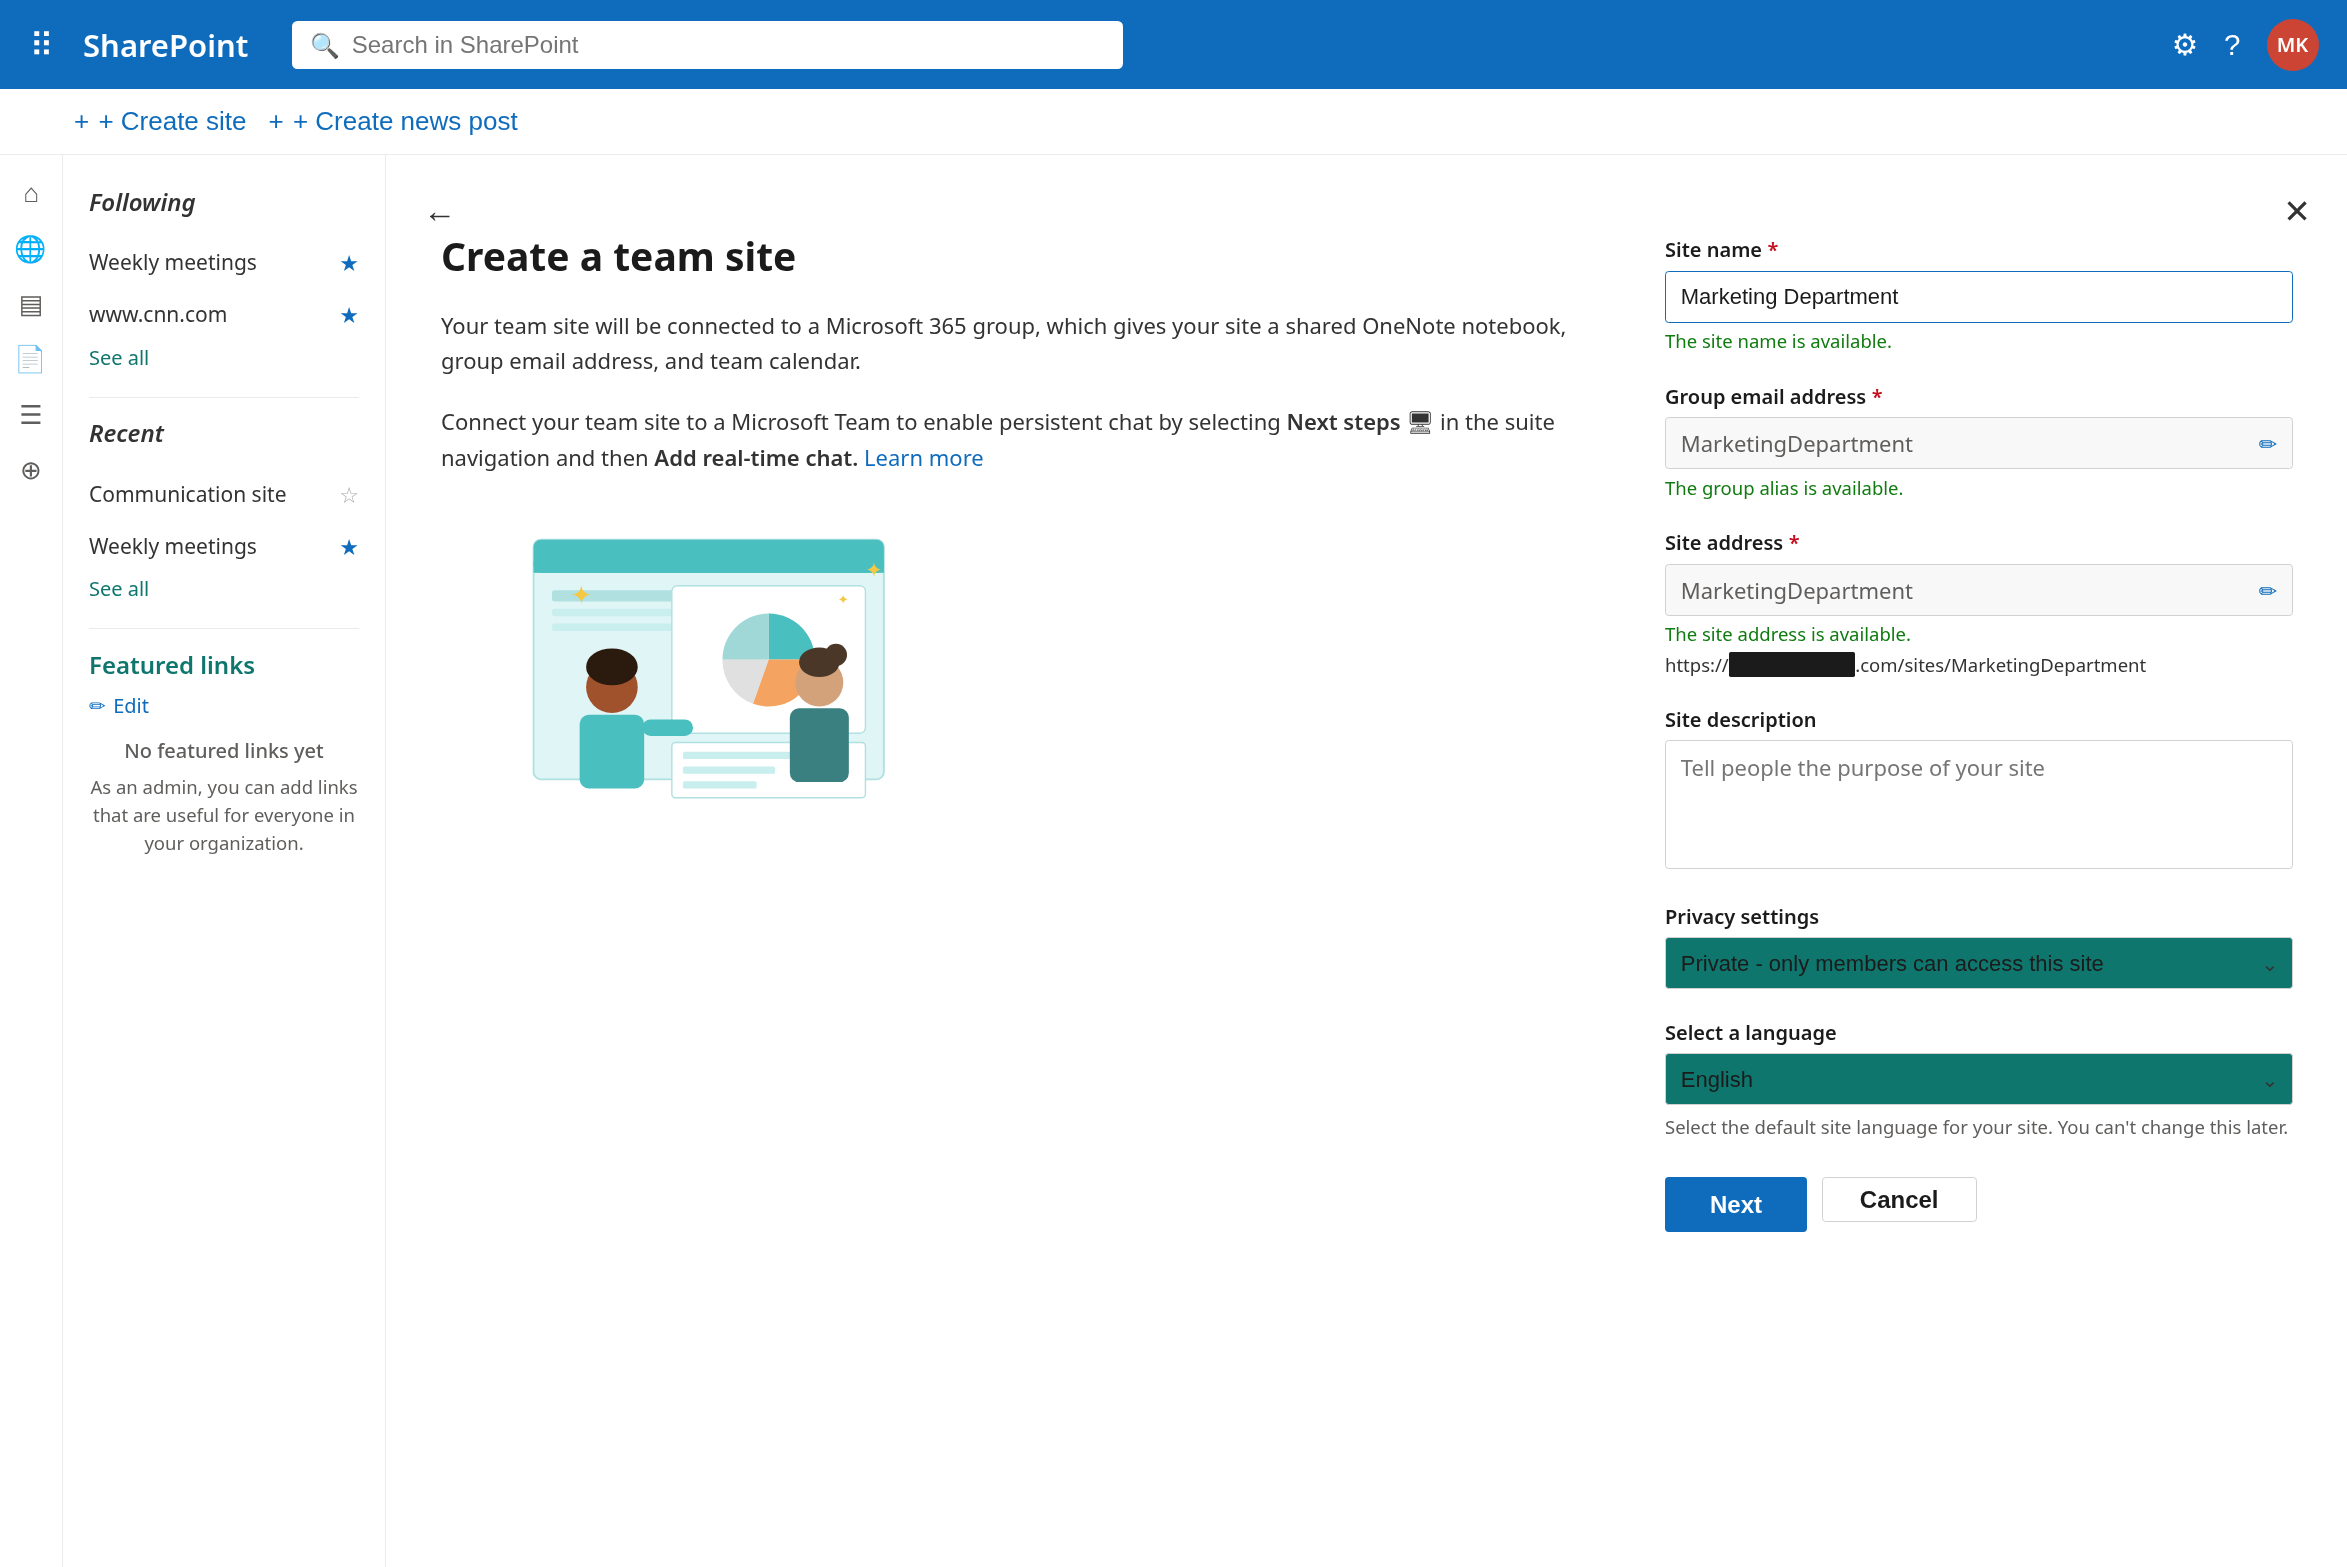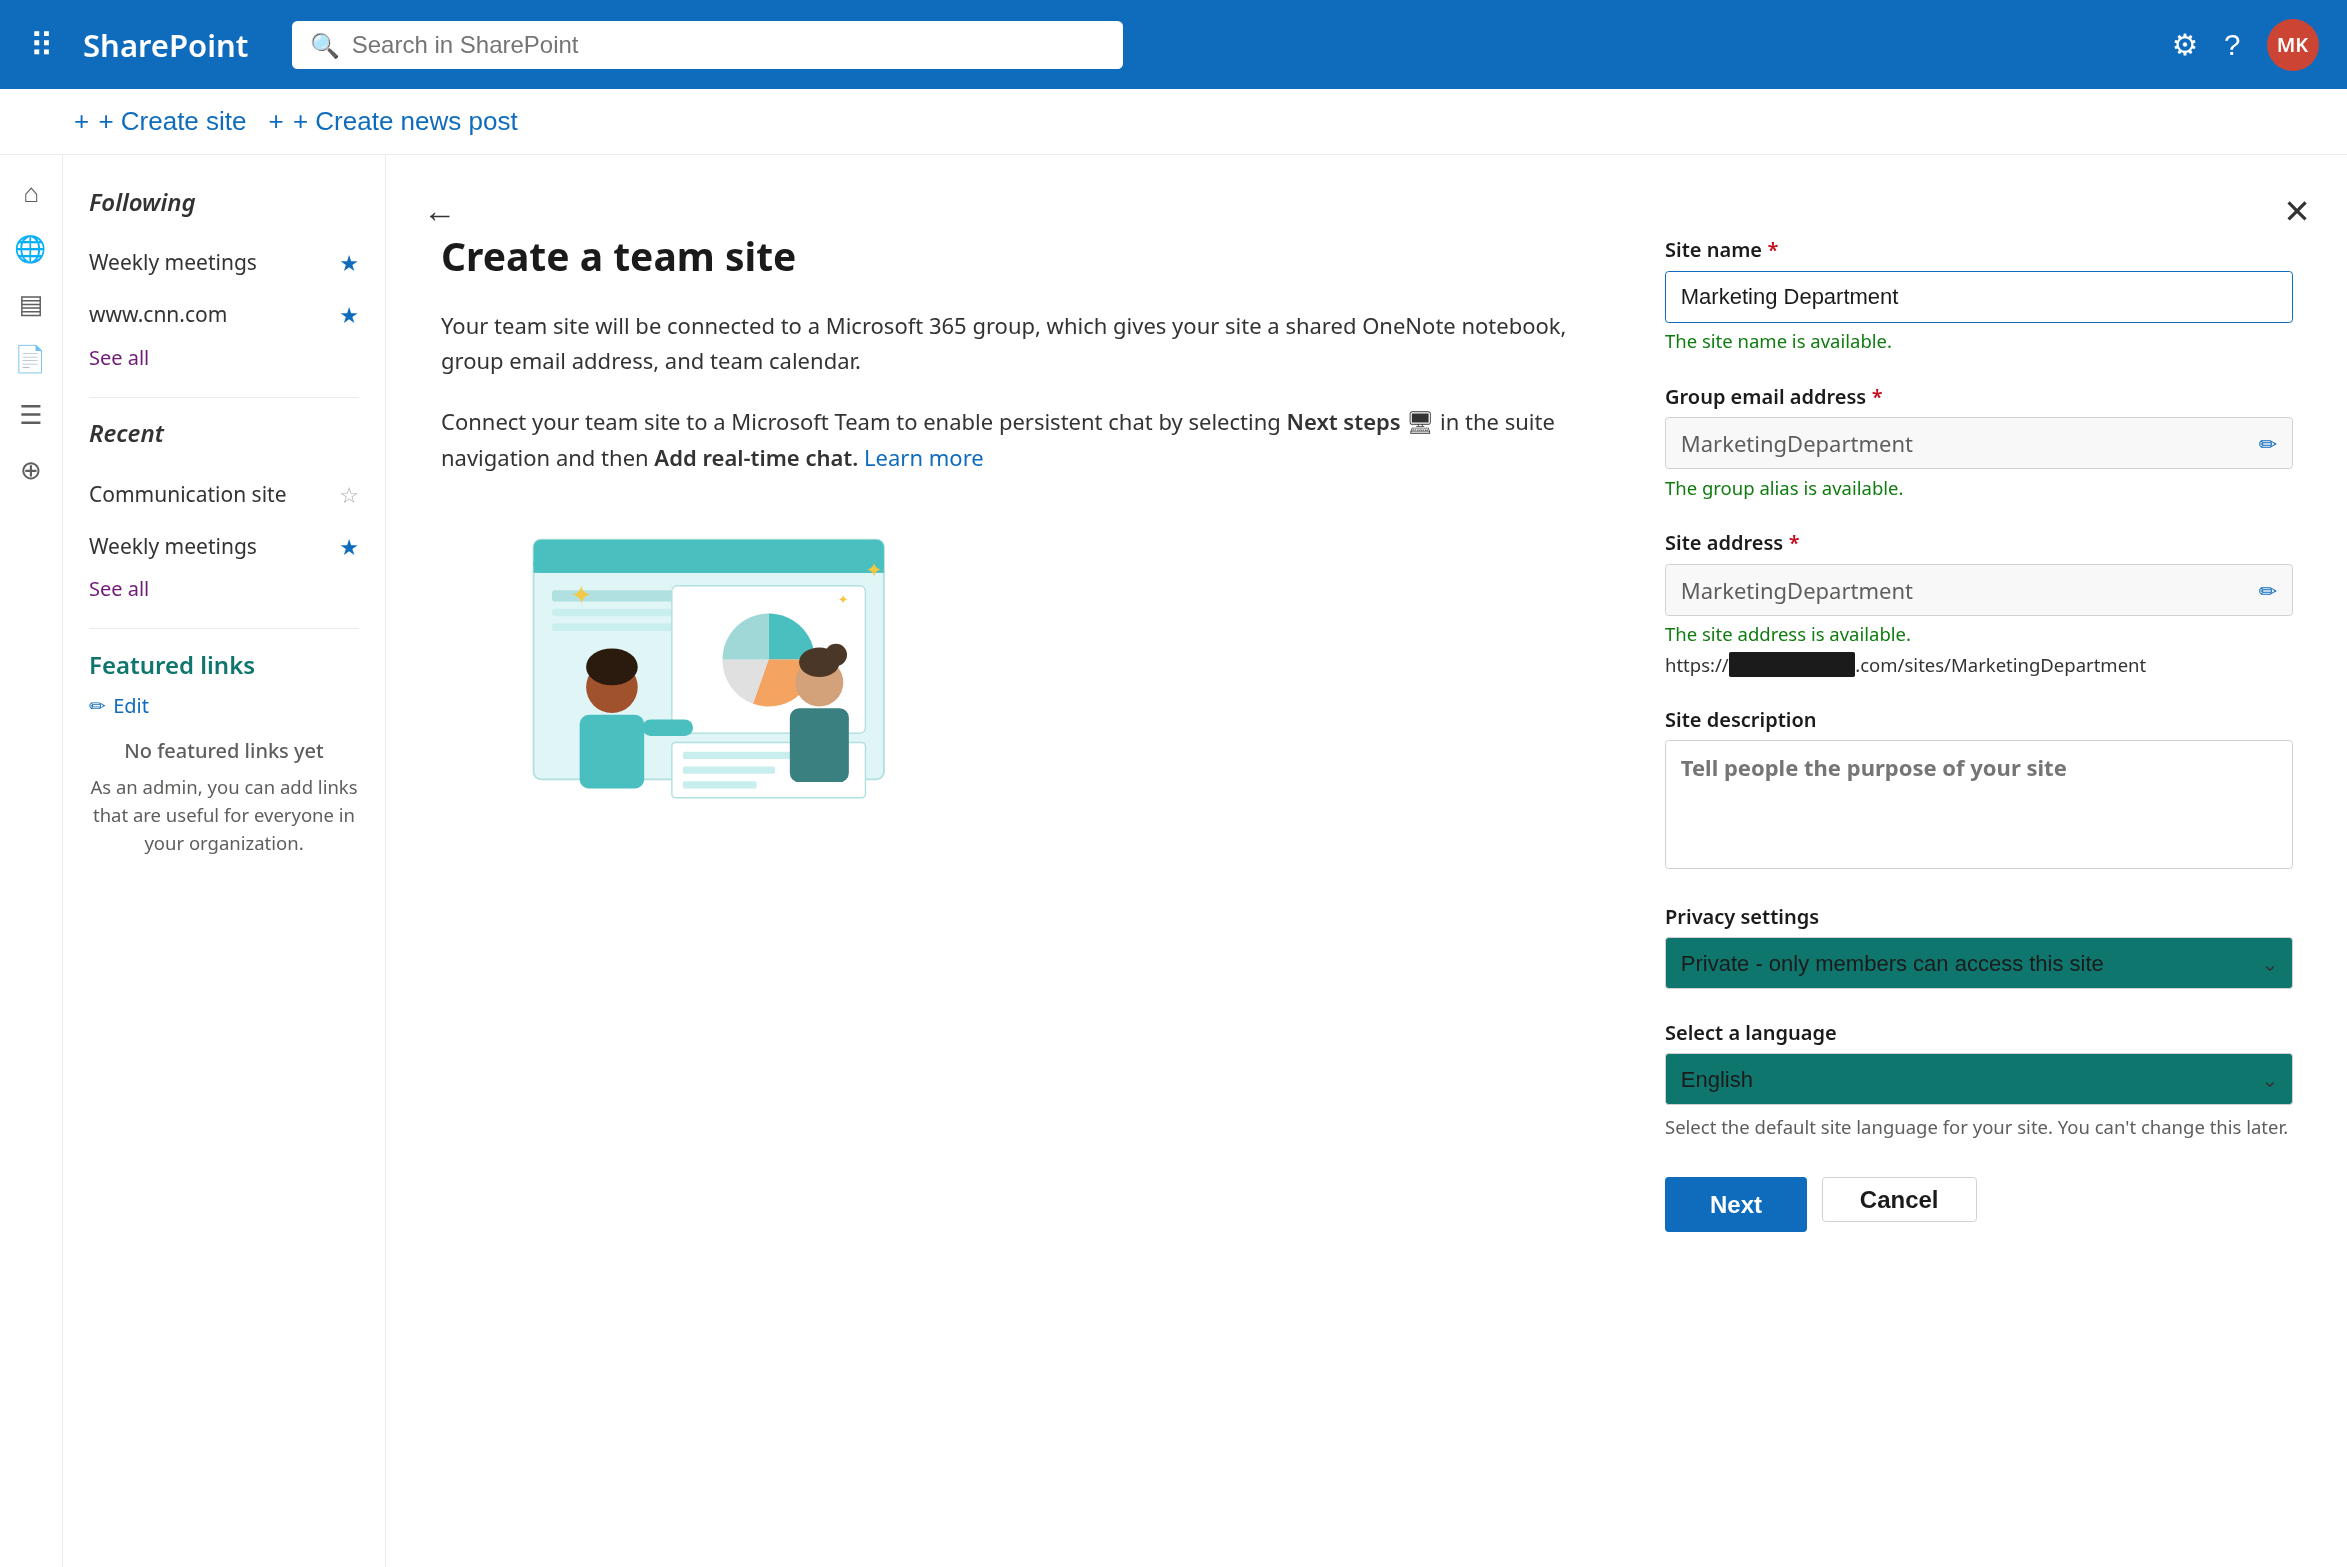--- a/index.html
+++ b/index.html
@@ -126,21 +126,21 @@
       align-items: center;
       justify-content: space-between;
       padding: 11px 0;
       font-size: 21px;
       color: #333;
       cursor: pointer;
     }
     .star-icon { color: #0f6cbd; font-size: 22px; }
     .star-icon.empty { color: #aaa; }
     .see-all-link {
-      color: #701a75;
+      color: #0f766e;
       font-size: 20px;
       cursor: pointer;
       margin-top: 3.7px;
       margin-bottom: 26px;
       display: block;
     }
     .featured-links-title {
       font-size: 24px;
       font-weight: 600;
       color: #0f766e;
@@ -304,21 +304,20 @@
       width: 100%;
       height: 129px;
       border: 0.9px solid #d1d1d1;
       border-radius: 3.7px;
       padding: 11px 14.8px;
       font-size: 22px;
       color: #999;
       font-family: inherit;
       resize: none;
       outline: none;
-      font-weight: bold;
     }
     .form-select-wrapper {
       position: relative;
     }
     .form-select-wrapper select {
       width: 100%;
       height: 52px;
       border: 0.9px solid #d1d1d1;
       border-radius: 3.7px;
       padding: 0 14.8px;

